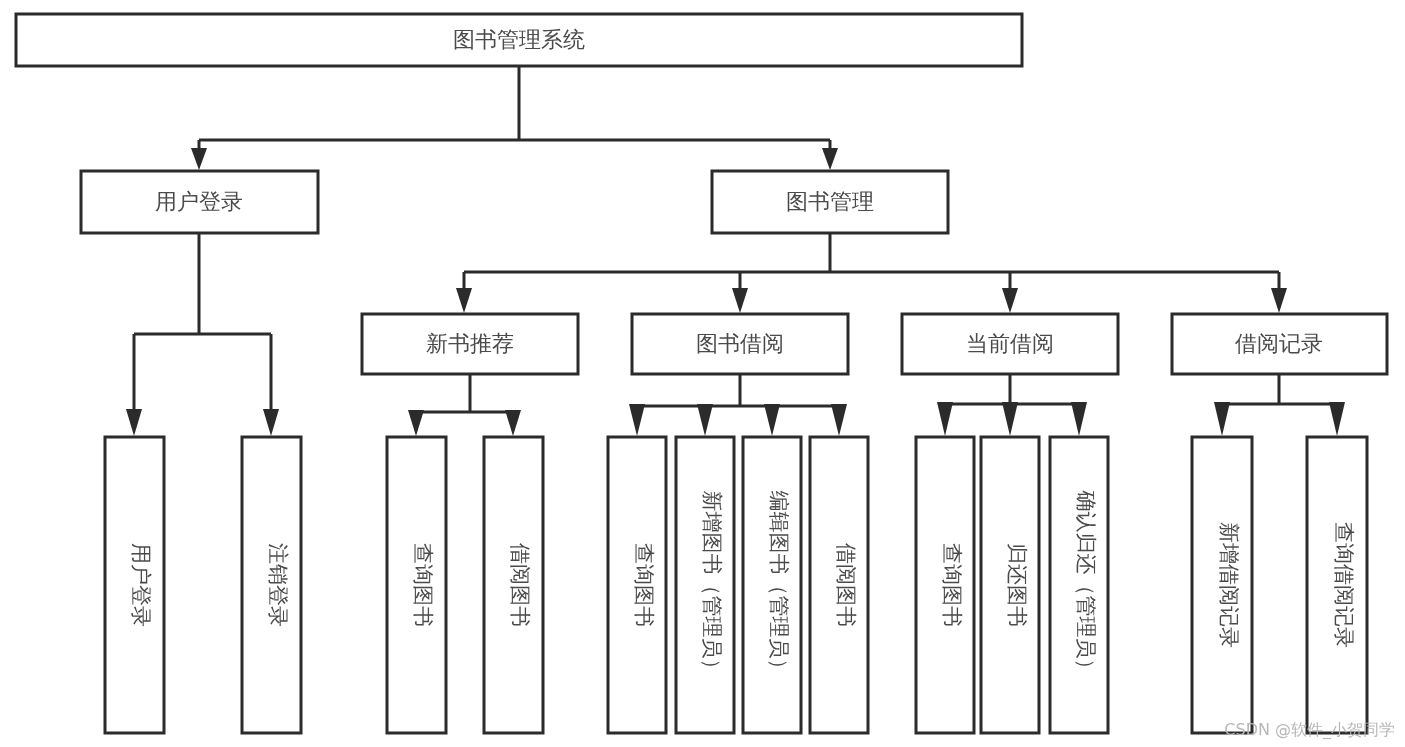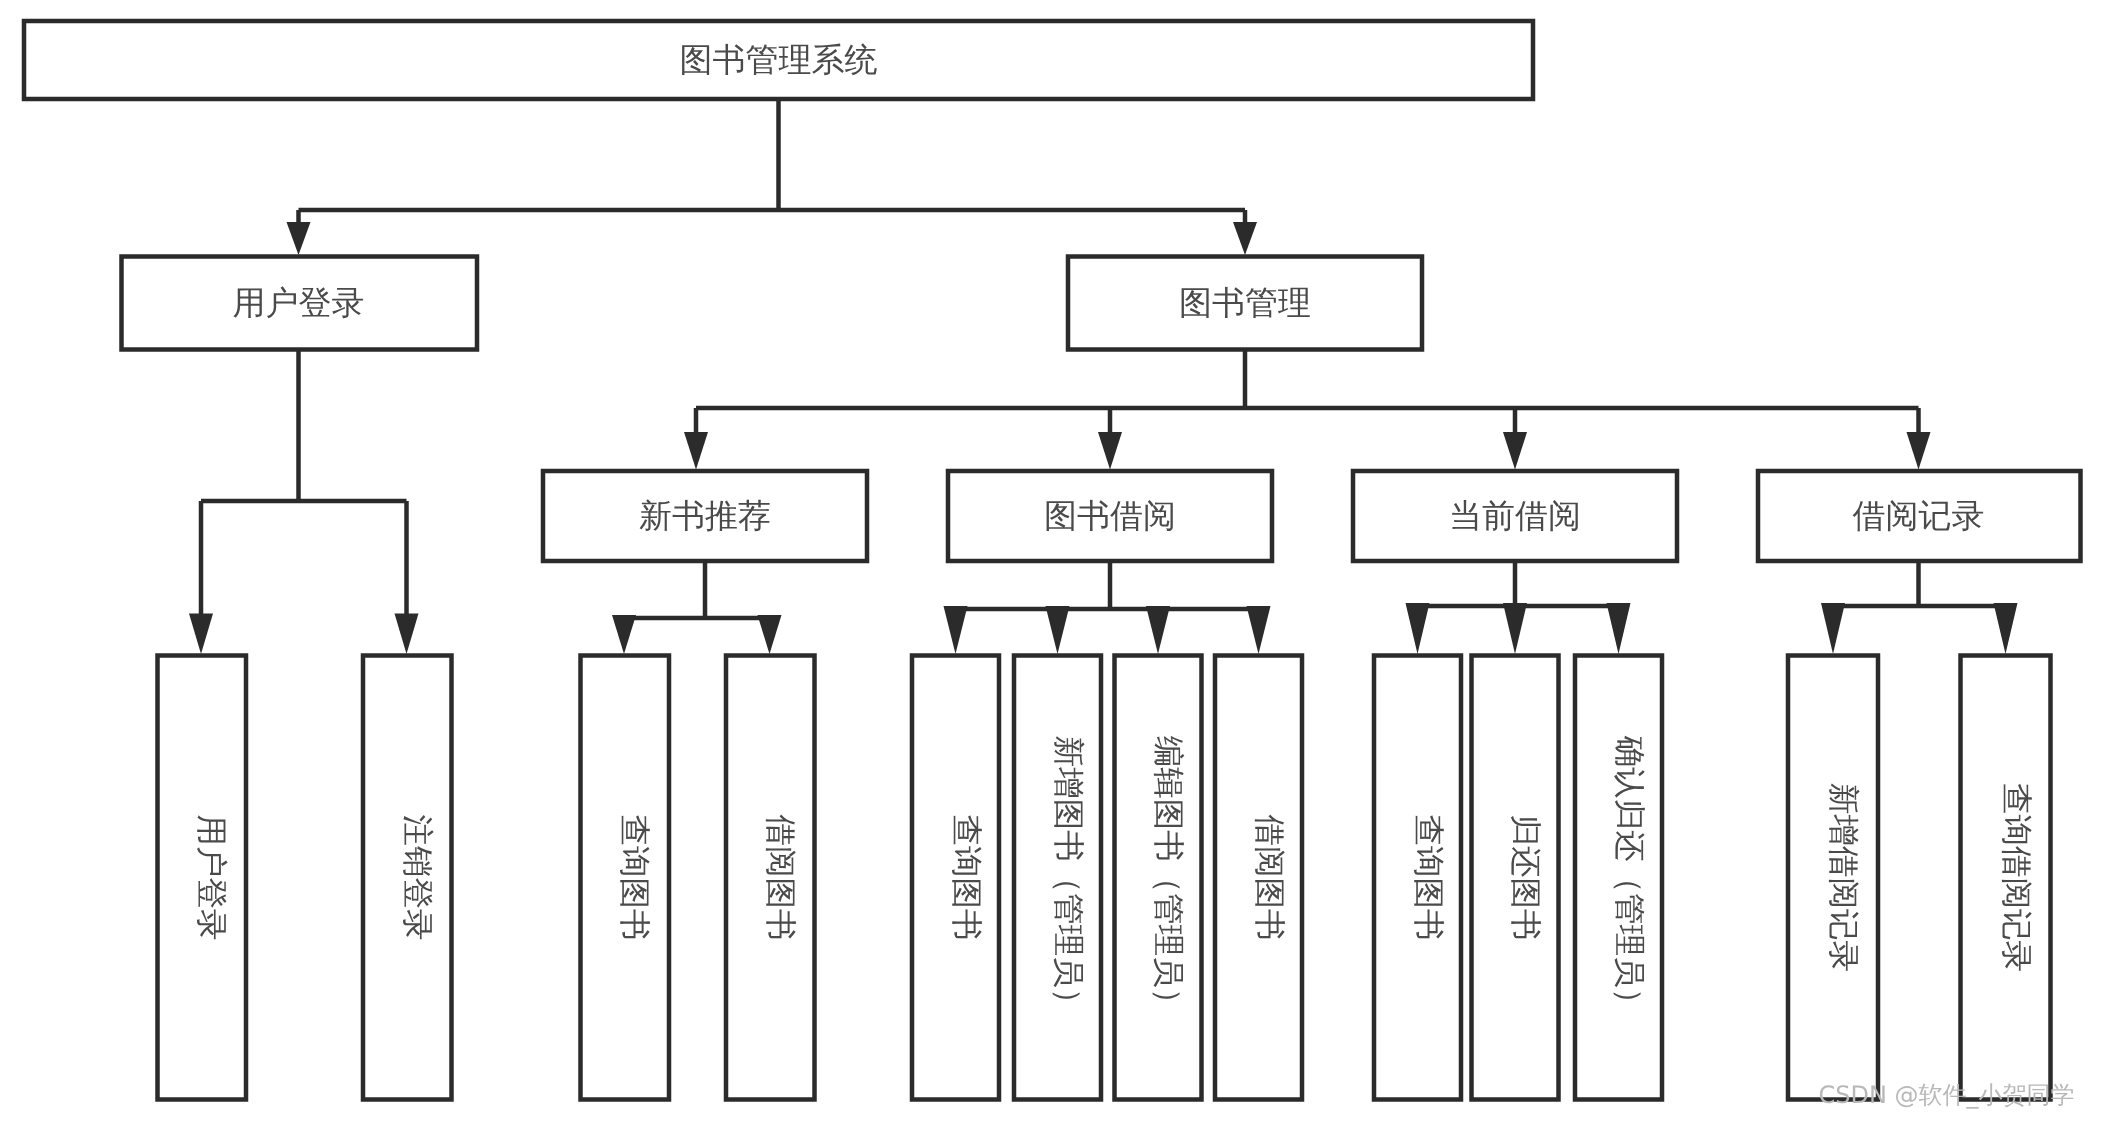--- a/index.html
+++ b/index.html
@@ -50,21 +50,21 @@
     dominant-baseline: middle;
   }
   .node-label-vertical {
     fill: #4a4a4a;
     font-family: "DejaVu Sans", "Liberation Sans", sans-serif;
     font-size: 21px;
     text-anchor: middle;
   }
   .watermark {
     position: absolute;
-    right: 22px;
+    right: 10px;
     bottom: 6px;
     color: #b8b8b8;
     font-size: 16px;
     font-family: "DejaVu Sans", "Liberation Sans", sans-serif;
     white-space: nowrap;
     pointer-events: none;
   }
 </style>
 </head>
 <body>

